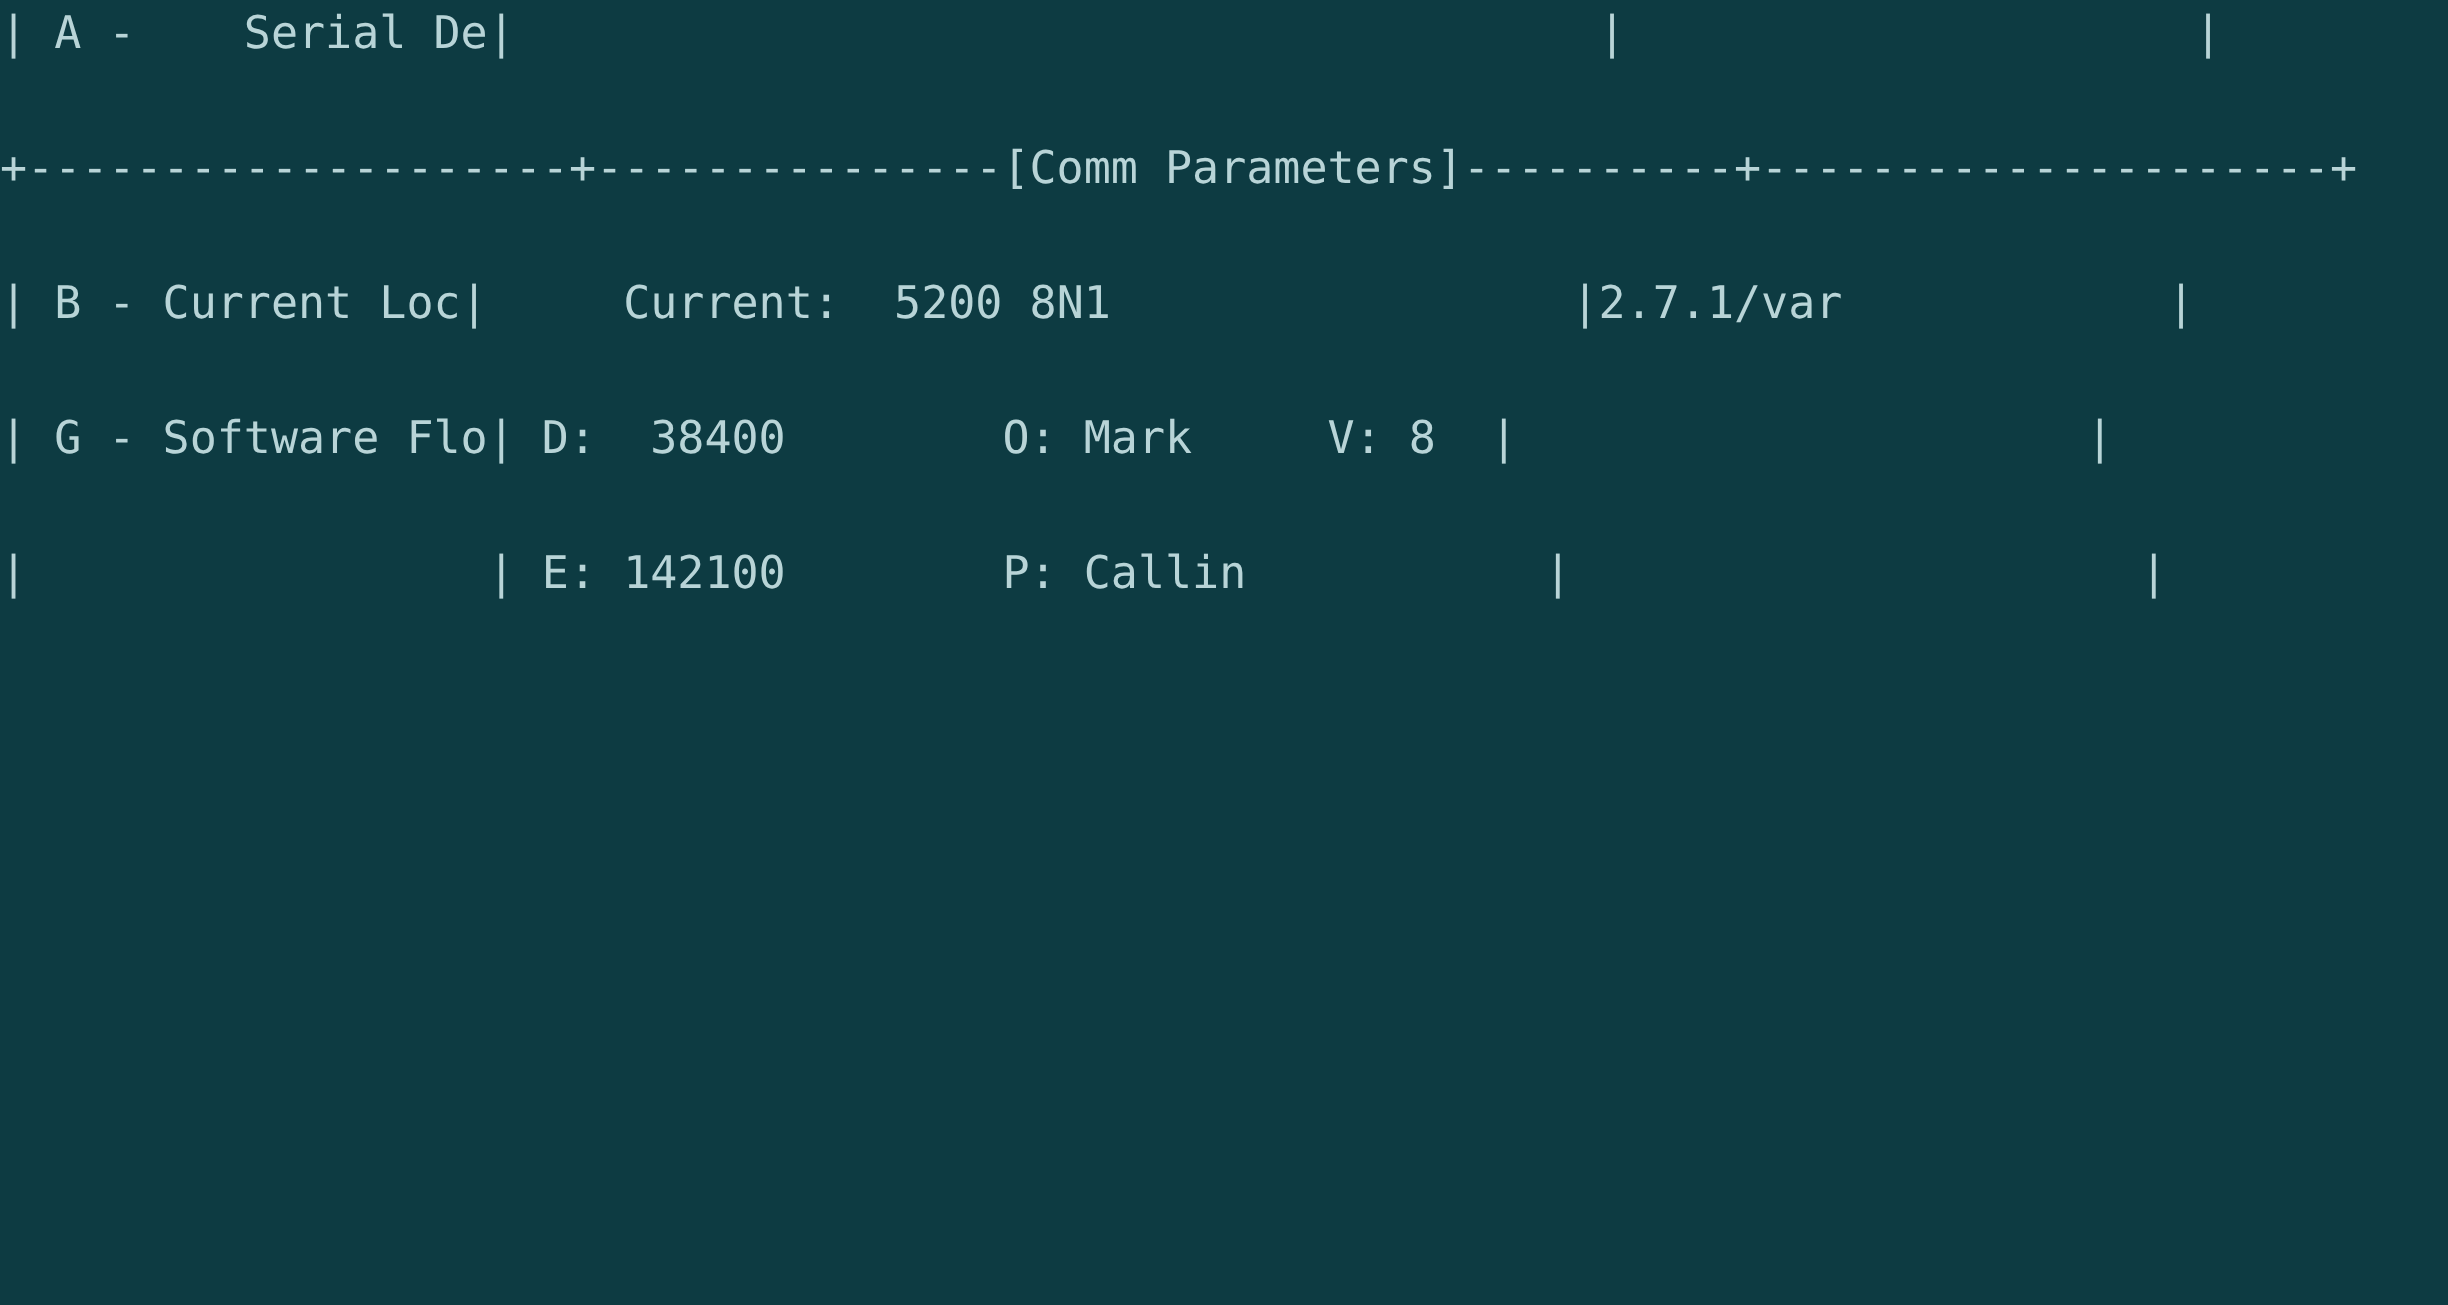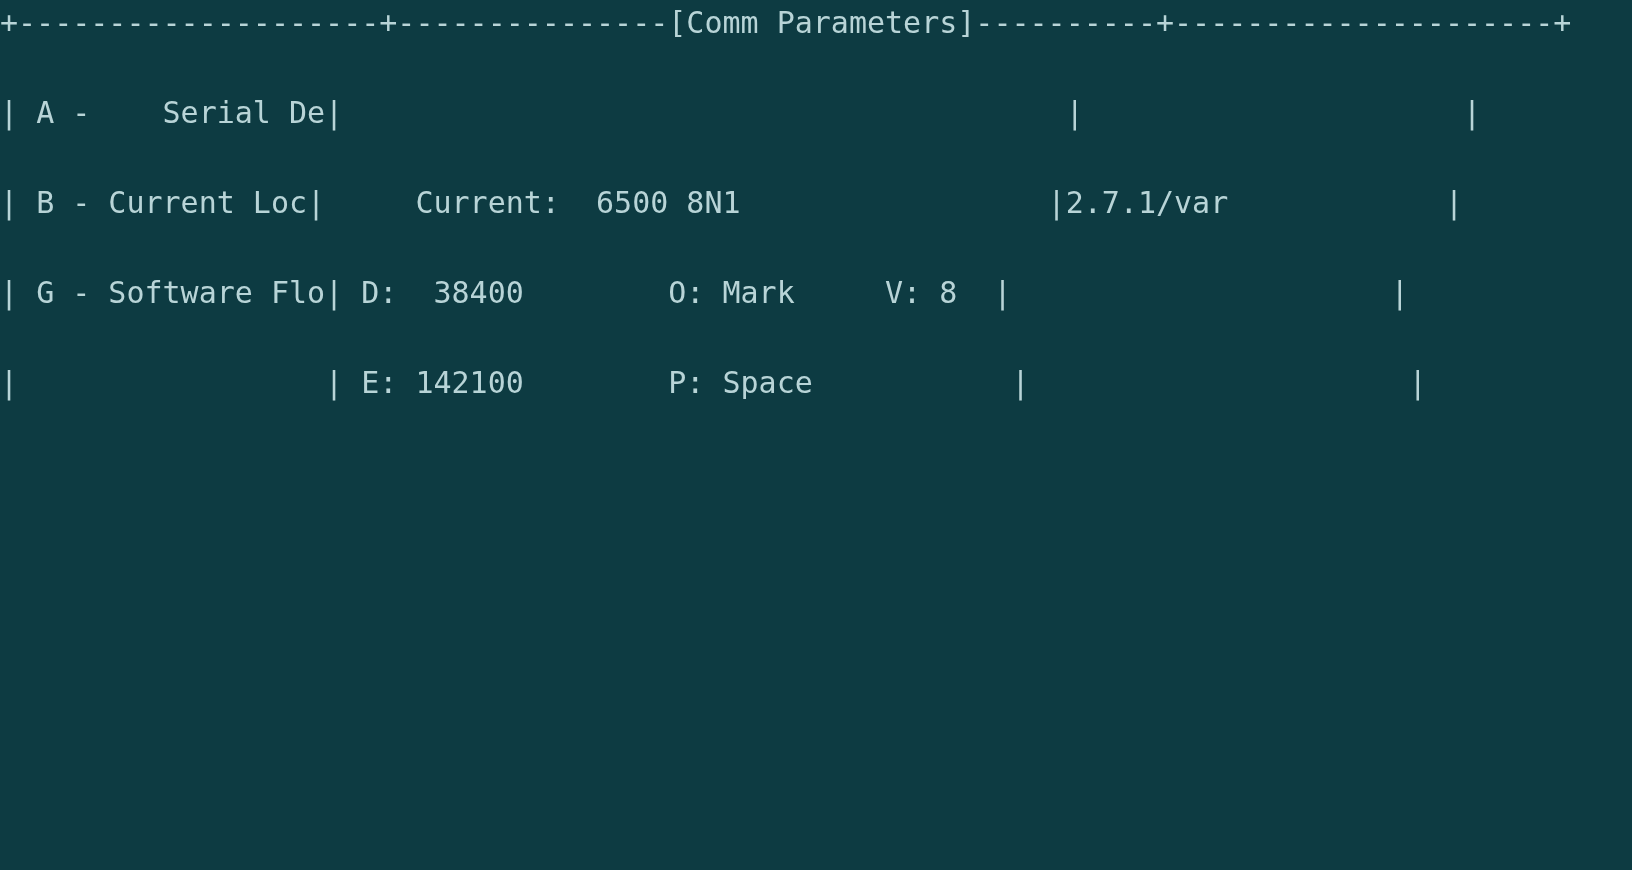--- a/index.html
+++ b/index.html
@@ -18,25 +18,25 @@
     line-height: 45px;
     color: #b8d4d7;
     white-space: pre;
     letter-spacing: 0px;
   }
   .row { display: block; }
 </style>
 </head>
 <body>
 
-<pre><span class="row">+--------------------+---------------<span>[Comm Parameters]</span>----------+---------------------+</span>
-<span class="row">| <span>A -    Serial De</span>|                                        |                     |</span>
-<span class="row">| <span>B - Current Loc</span>|     <span>Current:</span>  <span>6500 8N1</span>                 |<span>2.7.1/var</span>            |</span>
+<pre><span class="row">| <span>A -    Serial De</span>|                                        |                     |</span>
+<span class="row">+--------------------+---------------<span>[Comm Parameters]</span>----------+---------------------+</span>
+<span class="row">| <span>B - Current Loc</span>|     <span>Current:</span>  <span>5200 8N1</span>                 |<span>2.7.1/var</span>            |</span>
 <span class="row">| <span>G - Software Flo</span>| <span>D:  38400</span>        <span>O: Mark</span>     <span>V: 8</span>  |                     |</span>
-<span class="row">|                 | <span>E: 142100</span>        <span>P: Space</span>           |                     |</span>
+<span class="row">|                 | <span>E: 142100</span>        <span>P: Callin</span>           |                     |</span>
 
 
 
 
 
 
 
 </pre>
 
 </body></html>

